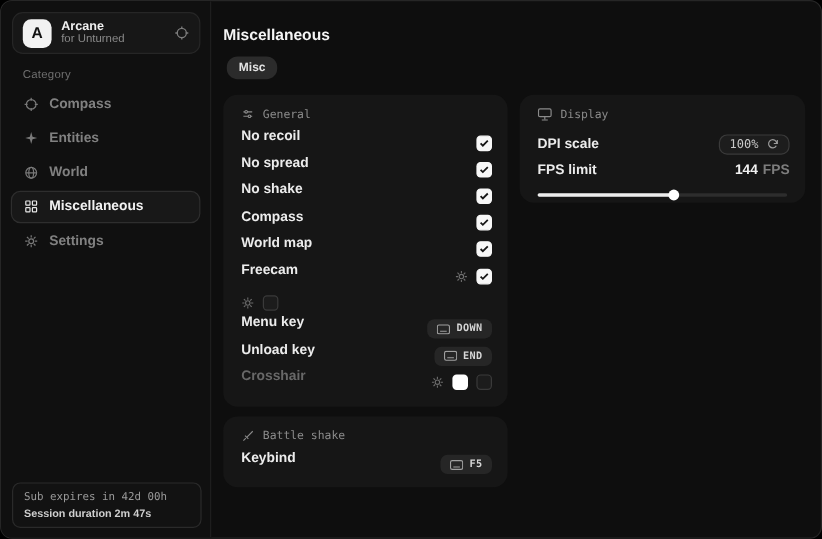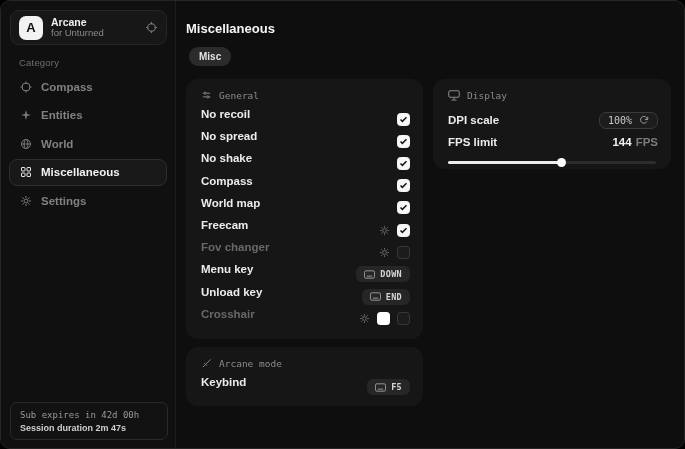--- a/index.html
+++ b/index.html
@@ -313,21 +313,20 @@
               </svg>
             </span>
           <span class="checkbox checked">
               <svg width="9" height="9" viewBox="0 0 24 24" fill="none" stroke="#161616" stroke-width="4">
                 <polyline points="20 6 9 17 4 12"></polyline>
               </svg>
             </span>
         </span>
       </div>
       <div class="row">
-        <span class="row-label dim">Fov changer</span>
         <span class="controls">
           <span class="gear-btn">
               <svg width="11" height="11" viewBox="0 0 24 24" fill="none" stroke="currentColor" stroke-width="2">
                 <circle cx="12" cy="12" r="4"></circle>
                 <line x1="12" y1="2" x2="12" y2="6"></line>
                 <line x1="12" y1="18" x2="12" y2="22"></line>
                 <line x1="2" y1="12" x2="6" y2="12"></line>
                 <line x1="18" y1="12" x2="22" y2="12"></line>
                 <line x1="4.9" y1="4.9" x2="7.8" y2="7.8"></line>
                 <line x1="16.2" y1="16.2" x2="19.1" y2="19.1"></line>
@@ -398,21 +397,21 @@
 
     <div class="panel panel-battle">
       <div class="panel-head">
         <span class="picon">
           <svg width="11" height="11" viewBox="0 0 24 24" fill="none" stroke="currentColor" stroke-width="2">
               <path d="M21 3 L10 14"></path>
               <path d="M7 11 L13 17"></path>
               <path d="M4 20 L8.5 15.5"></path>
             </svg>
         </span>
-        <span>Arcane mode</span>
+        <span>Battle shake</span>
       </div>
       <div class="row">
         <span class="row-label">Keybind</span>
         <span class="controls">
           <span class="key-pill">
             <span class="kicon">
                 <svg width="11" height="9" viewBox="0 0 24 18" fill="none" stroke="currentColor" stroke-width="2">
                   <rect x="1" y="1" width="22" height="16" rx="3"></rect>
                   <line x1="6" y1="12.5" x2="18" y2="12.5"></line>
                 </svg>

